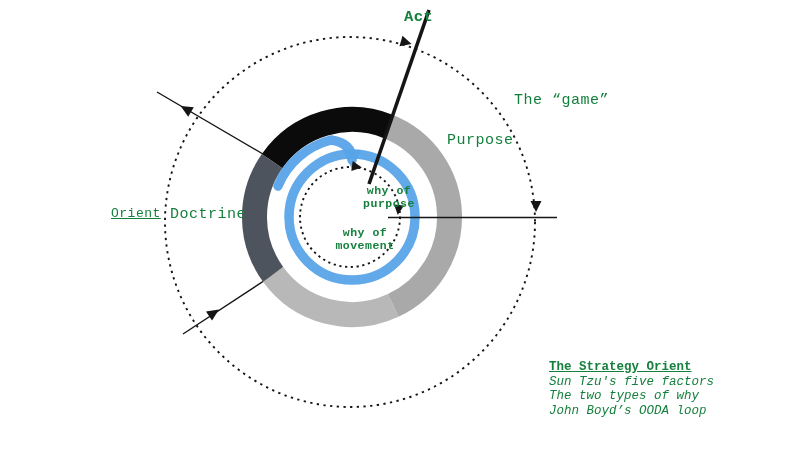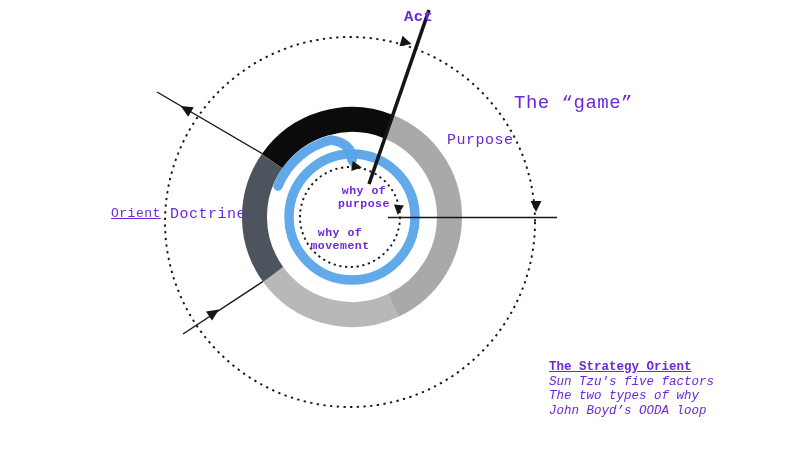--- a/index.html
+++ b/index.html
@@ -1,27 +1,27 @@
 <!DOCTYPE html>
 <html><head>
 <meta charset="utf-8">
 <style>
   html,body{margin:0;padding:0;background:#fff;}
   .canvas{
     position:relative;width:800px;height:450px;background:#ffffff;overflow:hidden;
-    font-family:"Liberation Mono","DejaVu Sans Mono",monospace;color:#6d28d9;
+    font-family:"Liberation Mono","DejaVu Sans Mono",monospace;color:#15803d;
   }
   .canvas svg{position:absolute;left:0;top:0;}
   .lbl{position:absolute;white-space:pre;letter-spacing:0.5px;}
   .lbl-act{left:404px;top:8px;font-size:15.5px;font-weight:bold;}
-  .lbl-game{left:514px;top:92px;font-size:19px;text-align:center;}
+  .lbl-game{left:514px;top:92px;font-size:15px;text-align:center;}
   .lbl-purpose{left:447px;top:132px;font-size:15px;}
   .lbl-orient{left:111px;top:206px;font-size:13px;text-decoration:underline;}
   .lbl-doctrine{left:170px;top:206px;font-size:15px;}
-  .ctr{position:absolute;width:100px;text-align:center;font-size:11.5px;font-weight:bold;line-height:13px;letter-spacing:0.5px;}
+  .ctr{position:absolute;width:100px;text-align:center;font-size:11.5px;font-weight:bold;line-height:13px;letter-spacing:0.5px;margin-left:25px;}
   .ctr-purpose{left:314px;top:184px;}
   .ctr-movement{left:290px;top:226px;}
   .legend{position:absolute;left:549px;top:360px;font-size:12.5px;line-height:14.5px;}
   .legend .t{font-weight:bold;text-decoration:underline;}
   .legend .i{font-style:italic;}
 </style>
 </head>
 <body>
 
 <div class="canvas">

